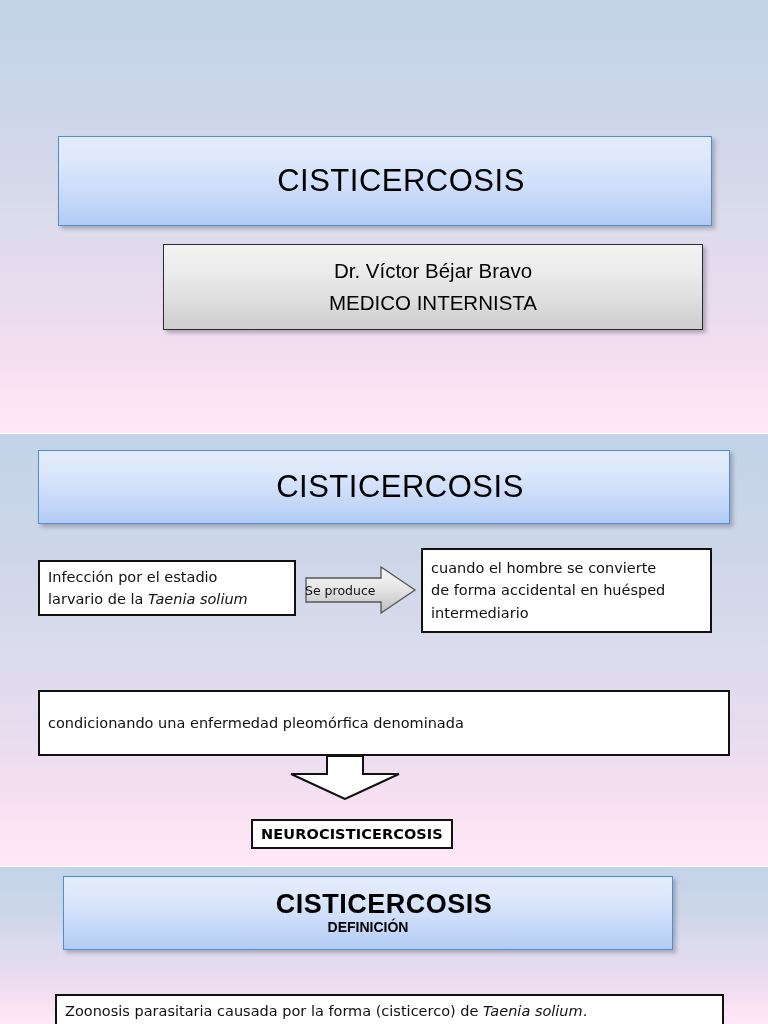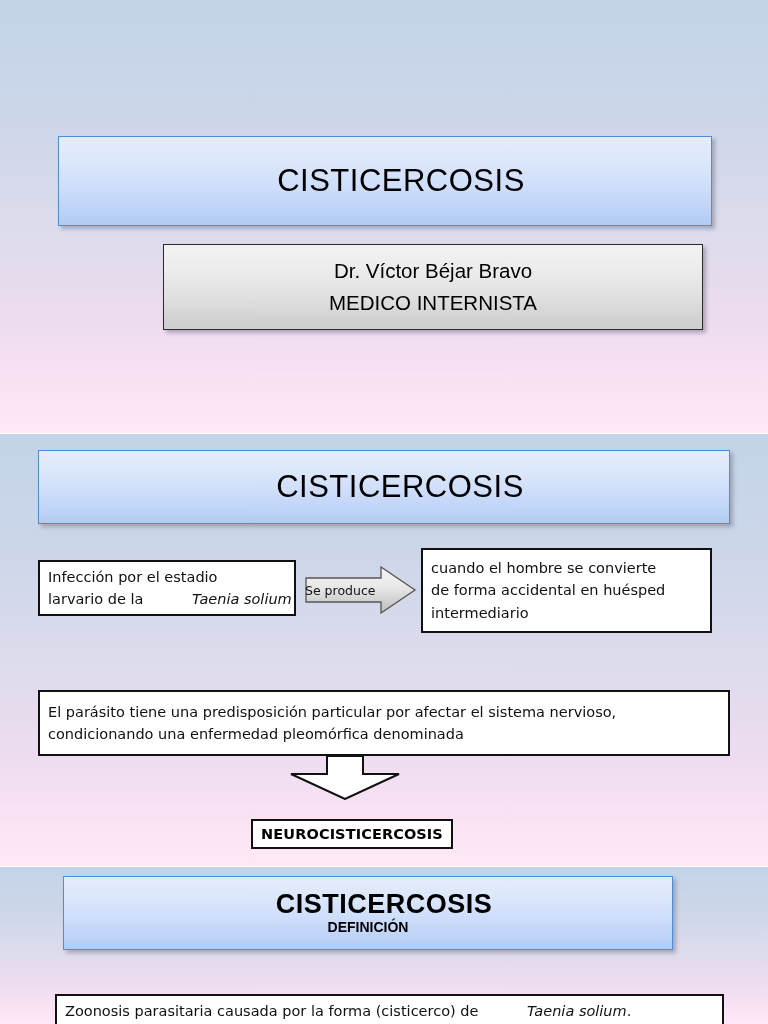--- a/index.html
+++ b/index.html
@@ -89,21 +89,21 @@
     justify-content: center;
   }
   .txt-box p {
     margin: 0;
     padding: 0;
     font-size: 14.5px;
     line-height: 1.52;
     white-space: nowrap;
   }
   .txt-box p.wrapok { white-space: normal; }
-  .txt-box i { font-style: italic; margin-left: 44px; }
+  .txt-box i { font-style: italic; }
 
   .label-box {
     position: absolute;
     box-sizing: border-box;
     border: 2px solid #111111;
     background: #ffffff;
     color: #000000;
     display: flex;
     align-items: center;
     justify-content: center;
@@ -174,21 +174,20 @@
       <span class="arrow-label">Se produce</span>
     </div>
 
     <div class="txt-box" style="left:421px; top:114px; width:291px; height:85px; padding:20px 8px;">
       <p>cuando el hombre se convierte</p>
       <p>de forma accidental en huésped</p>
       <p>intermediario</p>
     </div>
 
     <div class="txt-box" style="left:38px; top:256px; width:692px; height:66px; padding:4px 8px;">
-      <p>El parásito tiene una predisposición particular por afectar el sistema nervioso,</p>
       <p>condicionando una enfermedad pleomórfica denominada</p>
     </div>
 
     <div class="arrow-down" style="left:289px; top:322px; width:112px; height:44px;">
       <svg width="112" height="44" viewBox="0 0 112 44">
         <polygon points="38,0 74,0 74,18 110,18 56,43 2,18 38,18" fill="#ffffff" stroke="#111111" stroke-width="2"></polygon>
       </svg>
     </div>
 
     <div class="label-box" style="left:251px; top:365px; width:202px; height:30px;margin-top:20px;">

